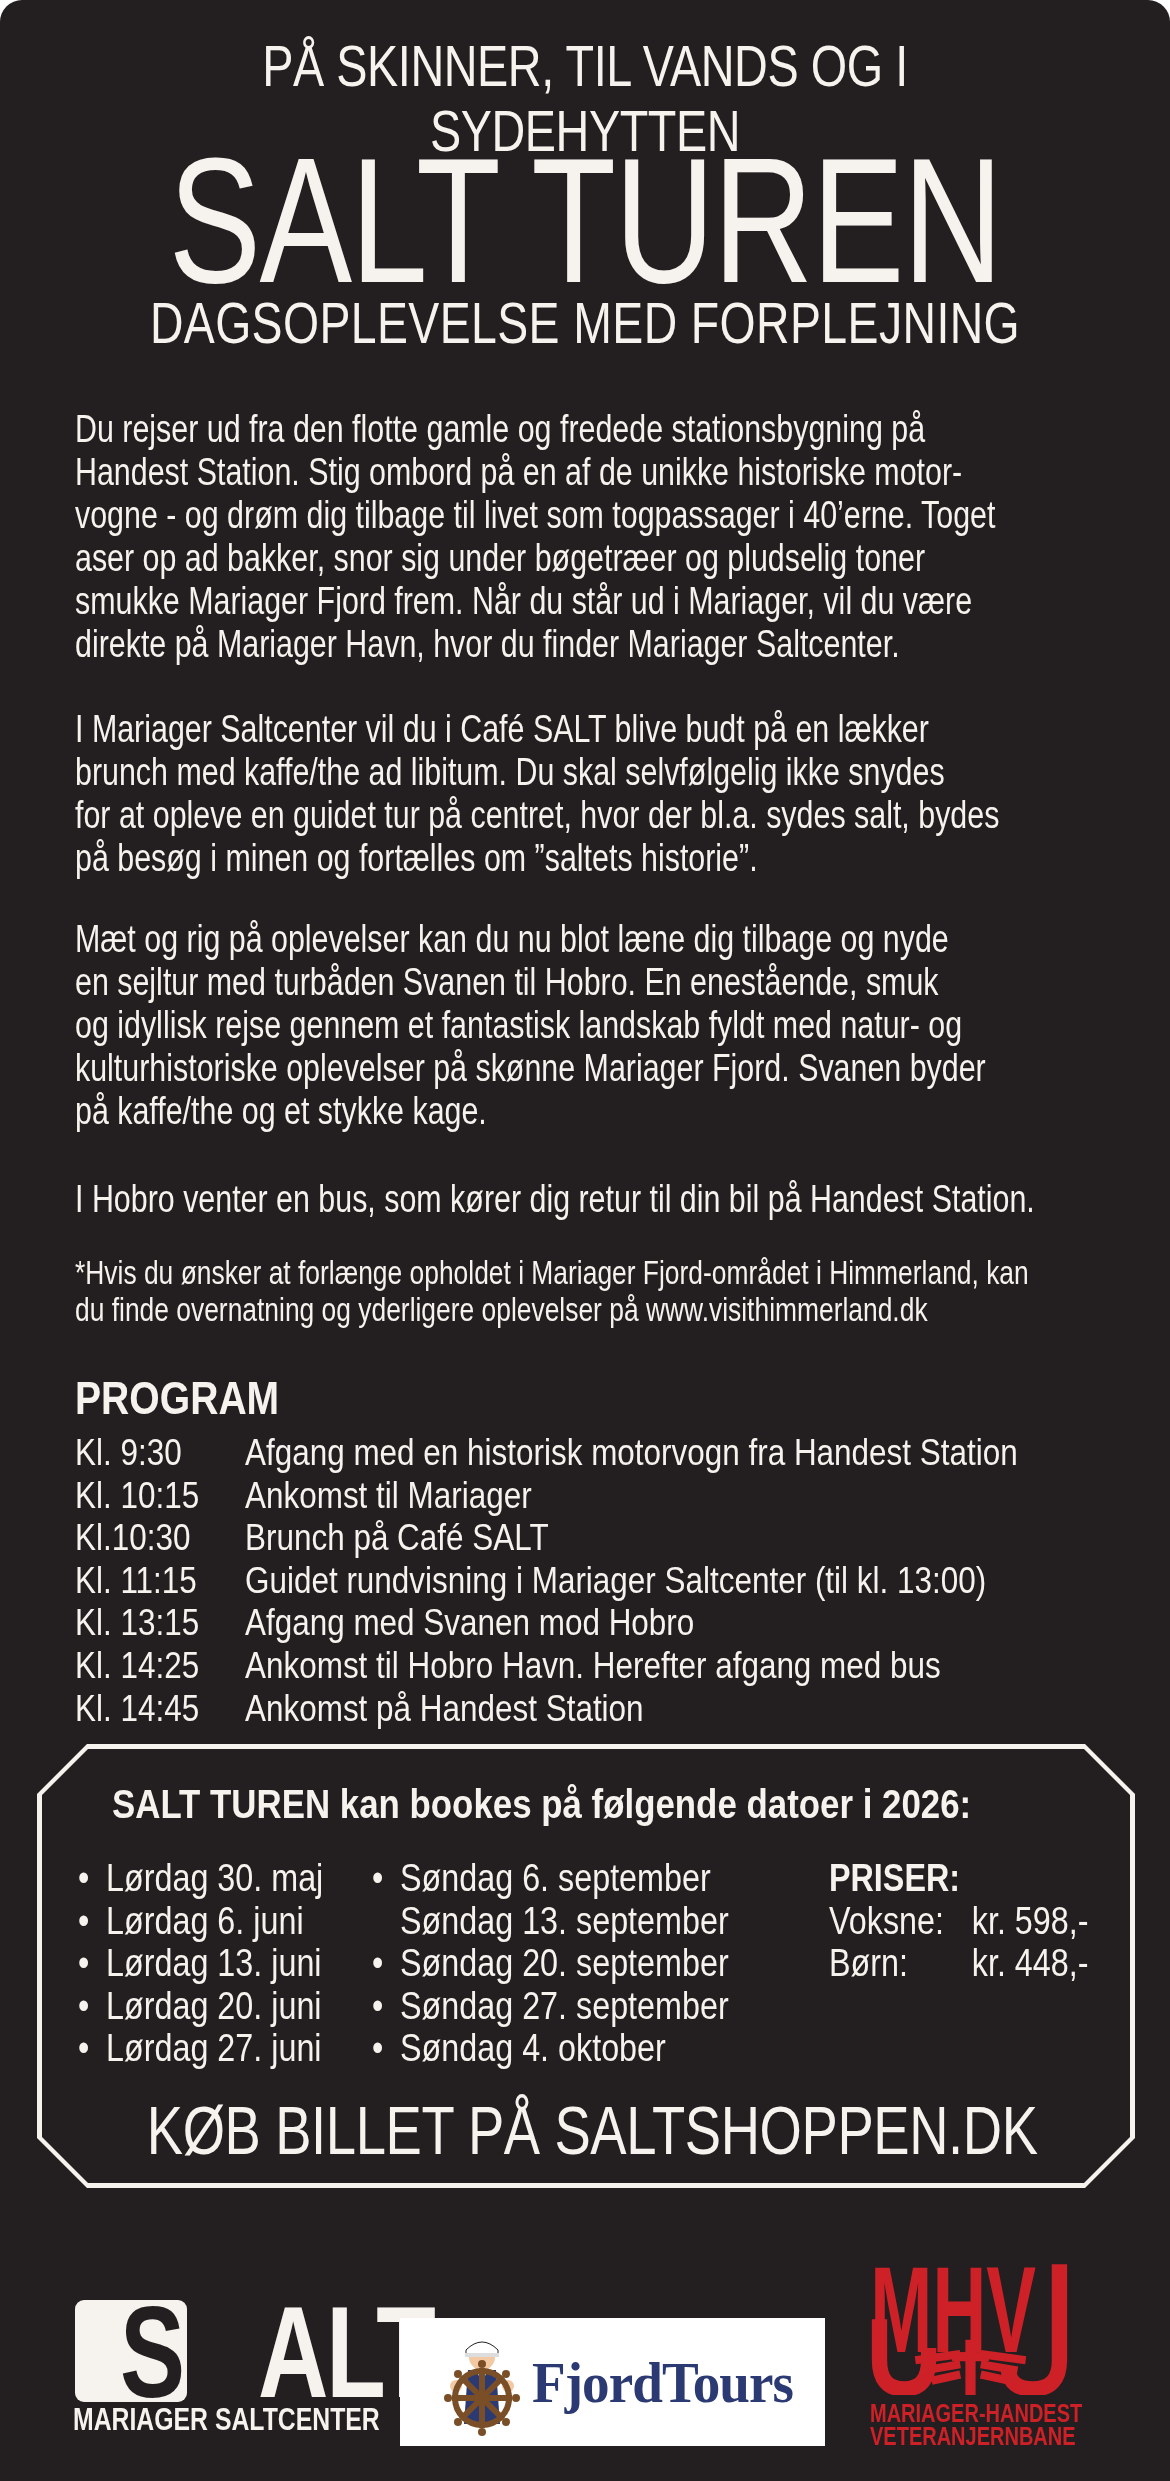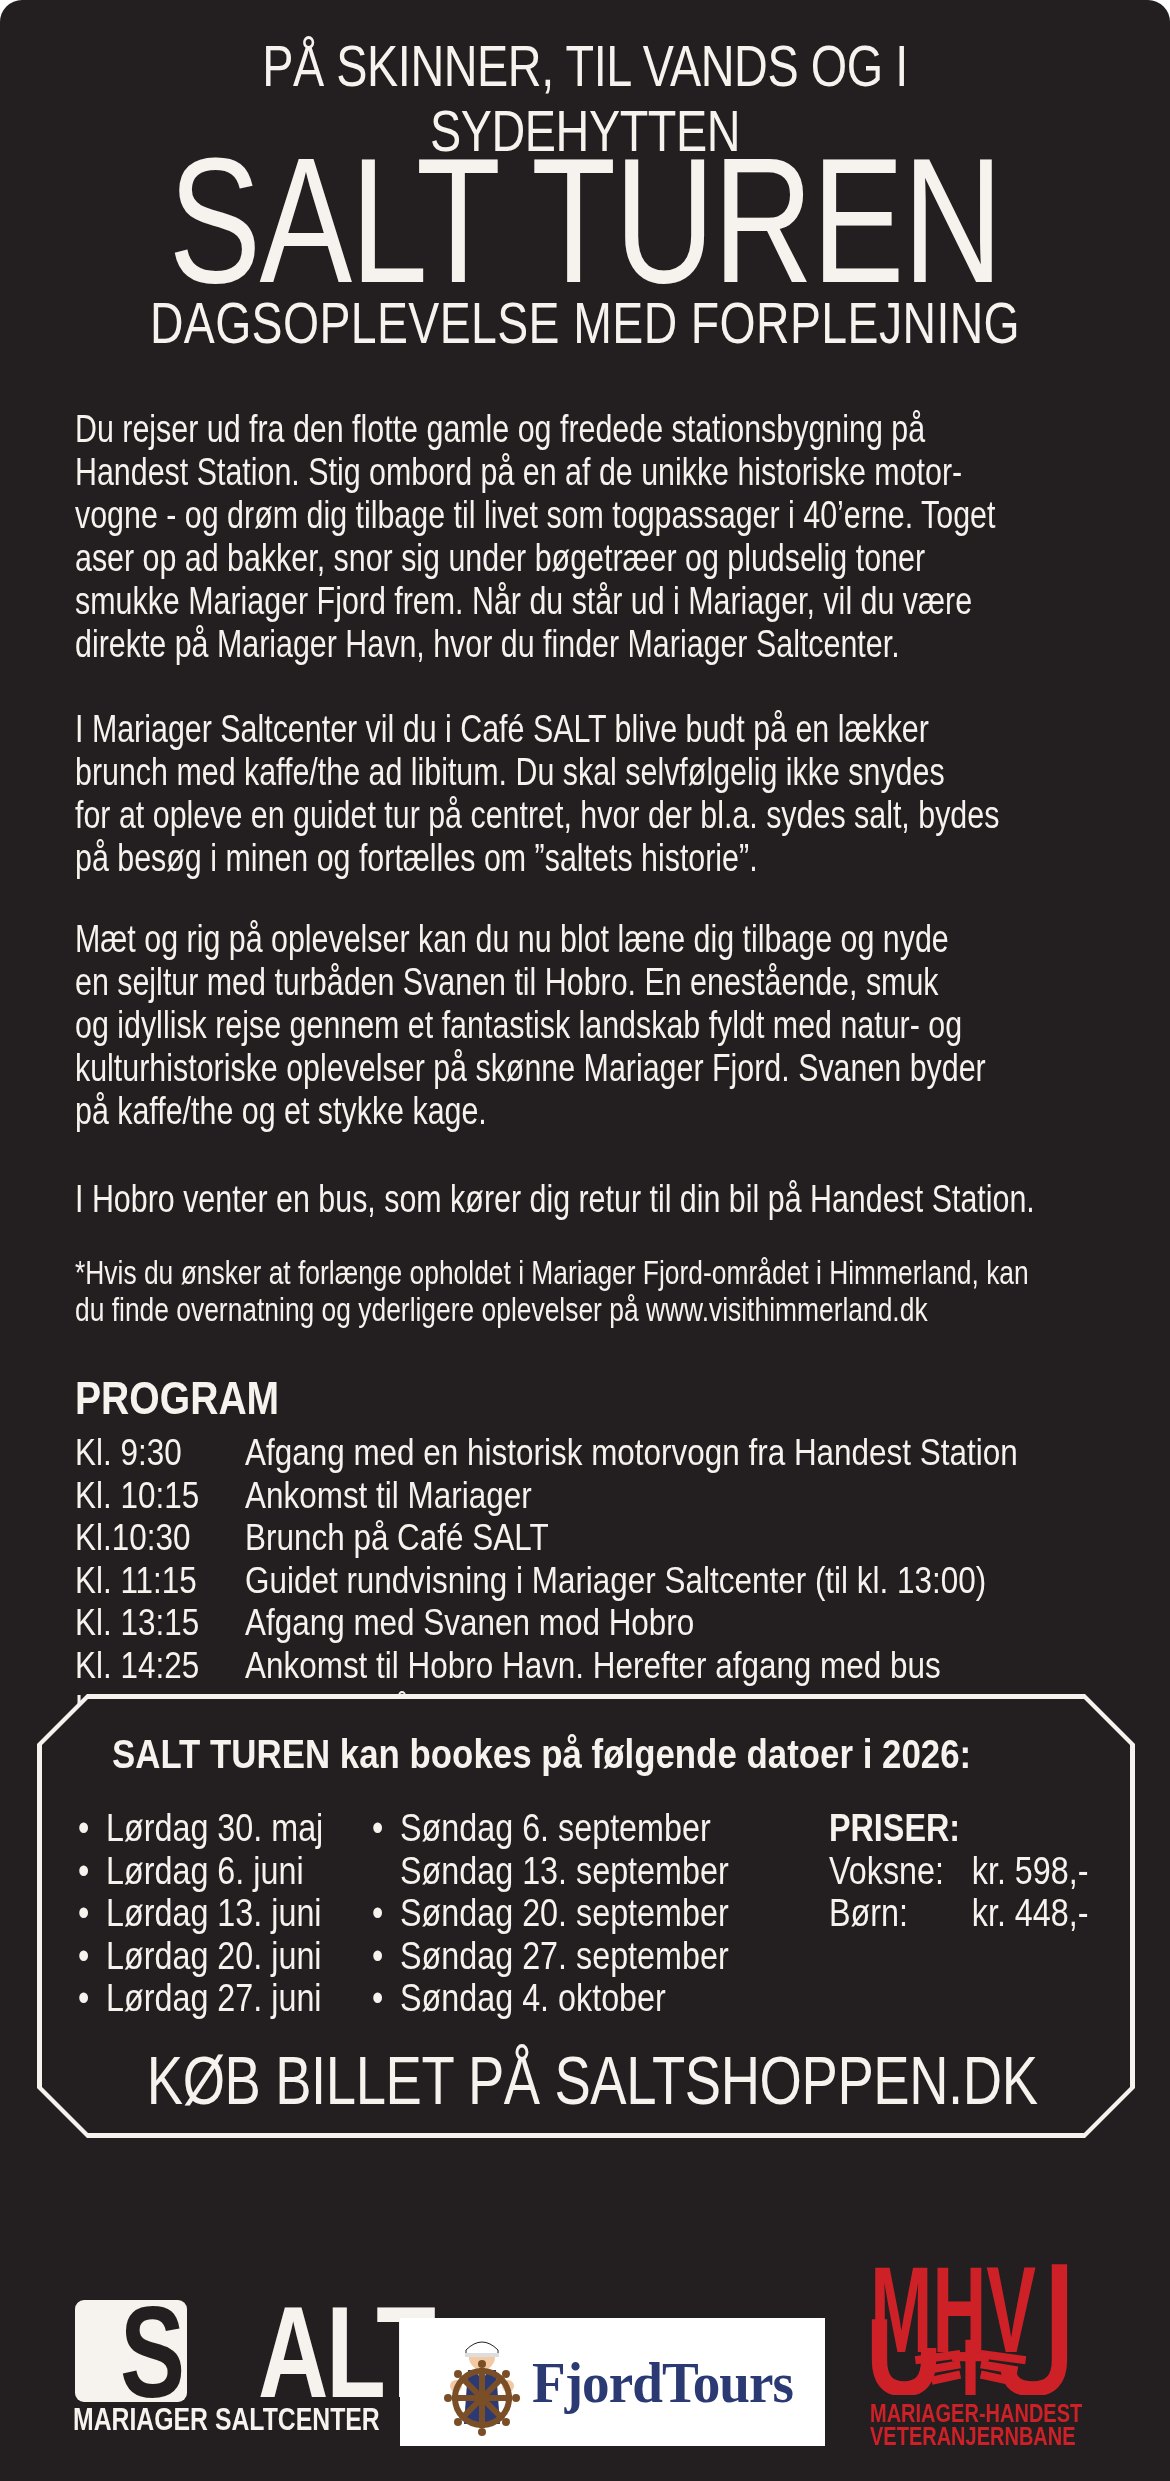--- a/index.html
+++ b/index.html
@@ -23,21 +23,21 @@
             line-height:37px;transform:scaleX(.80);transform-origin:0 0;}
 
   
   .program-heading{position:absolute;left:75px;top:1372px;margin:0;font-size:46px;line-height:52px;
                    font-weight:700;transform:scaleX(.85);transform-origin:0 0;letter-spacing:0;}
   .program{position:absolute;left:75px;top:1432px;width:1300px;transform:scaleX(.85);transform-origin:0 0;}
   .prow{display:flex;font-size:37px;line-height:42.6px;white-space:pre;}
   .ptime{flex:none;width:200px;}
 
   
-  .box{position:absolute;left:37px;top:1694px;width:1098px;height:444px;}
+  .box{position:absolute;left:37px;top:1744px;width:1098px;height:444px;}
   .bframe{position:absolute;inset:0;background:#f6f3ef;
           clip-path:polygon(50px 0,calc(100% - 50px) 0,100% 50px,100% calc(100% - 50px),
                     calc(100% - 50px) 100%,50px 100%,0 calc(100% - 50px),0 50px);}
   .binner{position:absolute;inset:5px;background:#231f20;
           clip-path:polygon(46px 0,calc(100% - 46px) 0,100% 46px,100% calc(100% - 46px),
                     calc(100% - 46px) 100%,46px 100%,0 calc(100% - 46px),0 46px);}
   .box-heading{position:absolute;left:75px;top:36px;margin:0;font-size:41px;line-height:49px;
                font-weight:700;transform:scaleX(.85);transform-origin:0 0;white-space:pre;}
   .datecol{position:absolute;top:113px;transform:scaleX(.85);transform-origin:0 0;}
   .col1{left:41px;} .col2{left:335px;}

